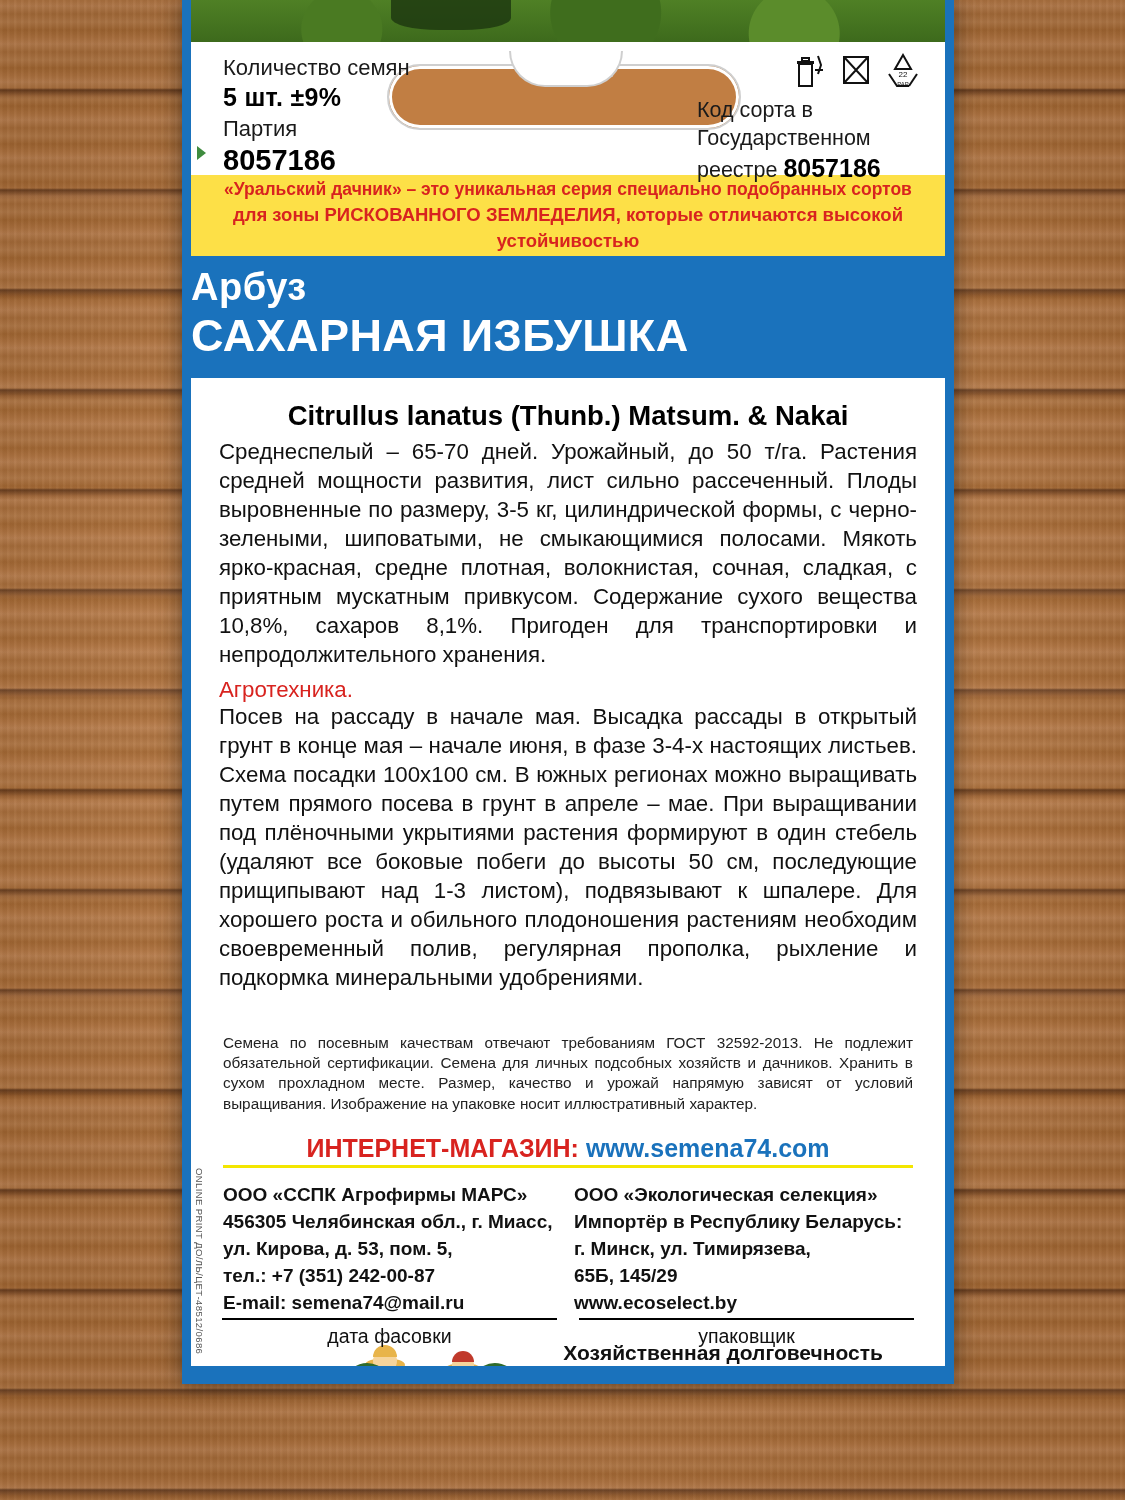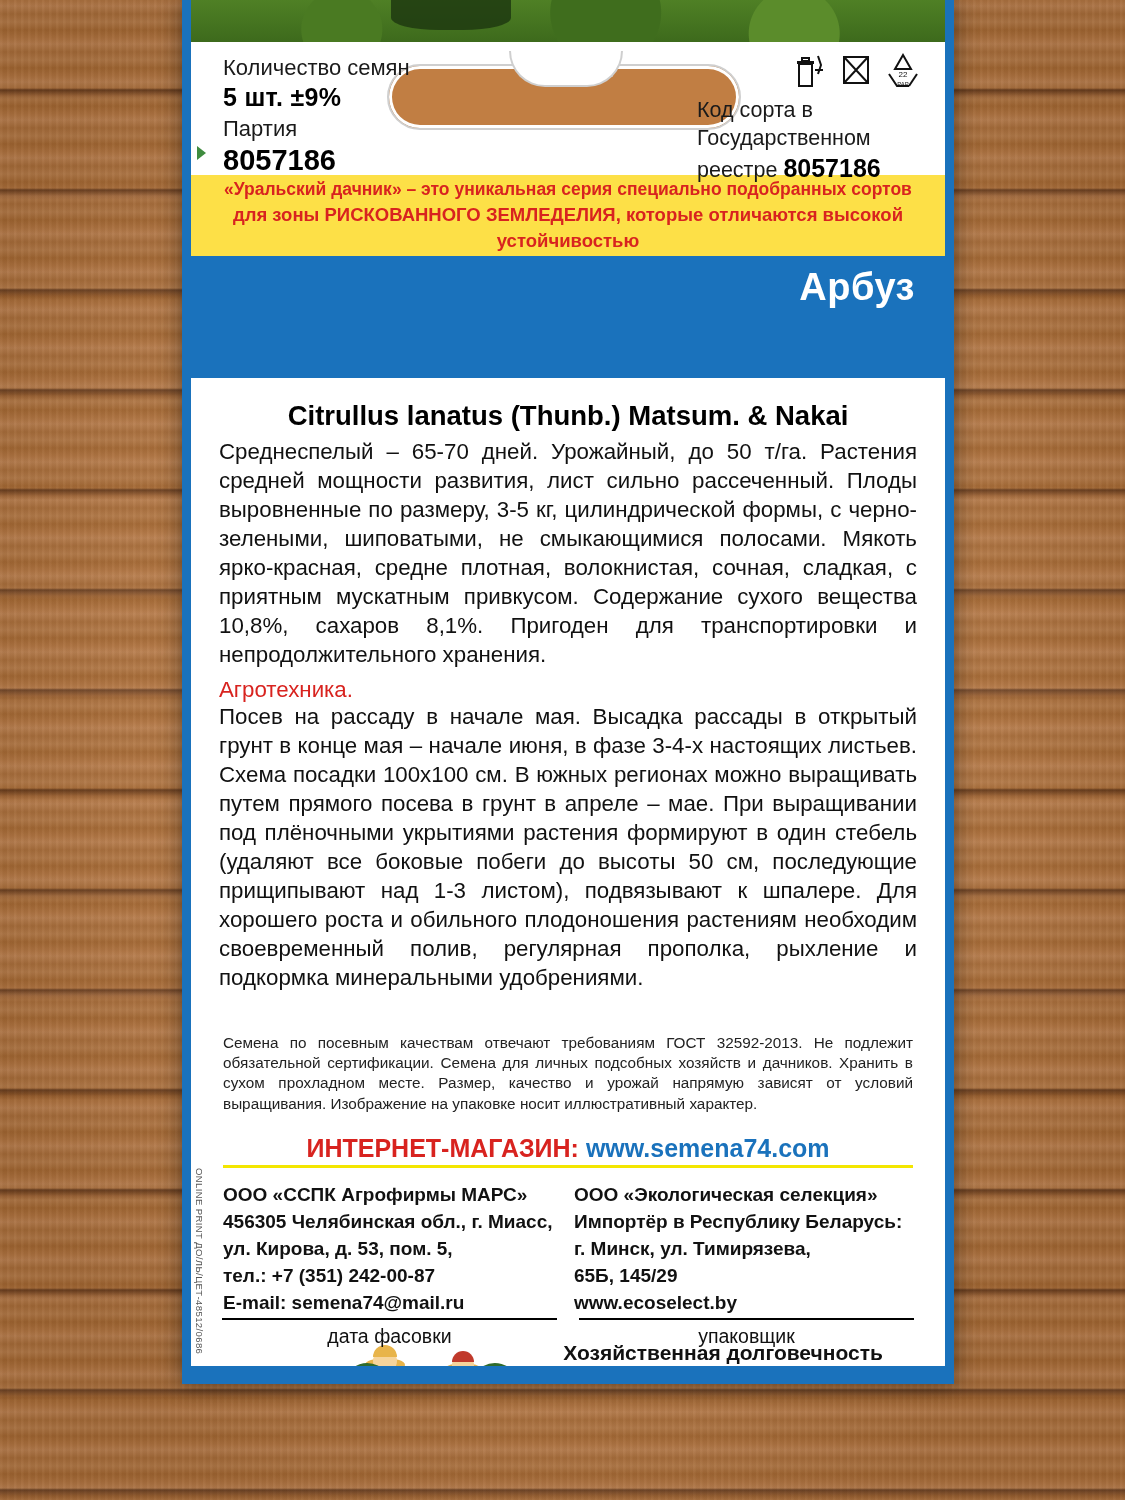--- a/index.html
+++ b/index.html
@@ -179,21 +179,20 @@
   }
   .promo .big { font-size: 18.5px; font-weight: 700; }
 
   
   .title-band {
     position: absolute;
     left: 9px; top: 256px; right: 9px;
     height: 122px;
     background: #1a72bc;
     color: #ffffff;
-    text-align: right;
     box-sizing: border-box;
     padding: 10px 30px 0 0;
   }
   .title-band .sort-kind {
     font-size: 38px;
     font-weight: 700;
     line-height: 1.15;
     letter-spacing: .5px;
   }
   .title-band .sort-name {
@@ -382,20 +381,21 @@
   </div>
 
   <div class="promo">
     <div>«Уральский дачник» – это уникальная серия специально подобранных сортов</div>
     <div class="big">для зоны РИСКОВАННОГО ЗЕМЛЕДЕЛИЯ, которые отличаются высокой устойчивостью</div>
     <div>к болезням, неприхотливостью и порадуют богатым урожаем в любой год!</div>
   </div>
 
   <div class="title-band">
     <div class="sort-kind">Арбуз</div>
+    <div class="sort-name">САХАРНАЯ ИЗБУШКА</div>
   </div>
 
   <div class="body-wrap">
 
     <div class="latin">Citrullus lanatus (Thunb.) Matsum. &amp; Nakai</div>
 
     <div class="desc">Среднеспелый – 65-70 дней. Урожайный, до 50 т/га. Растения средней мощности развития, лист сильно рассеченный. Плоды выровненные по размеру, 3-5 кг, цилиндрической формы, с черно-зелеными, шиповатыми, не смыкающимися полосами. Мякоть ярко-красная, средне плотная, волокнистая, сочная, сладкая, с приятным мускатным привкусом. Содержание сухого вещества 10,8%, сахаров 8,1%. Пригоден для транспортировки и непродолжительного хранения.</div>
 
     <div class="agro-head">Агротехника.</div>
 

